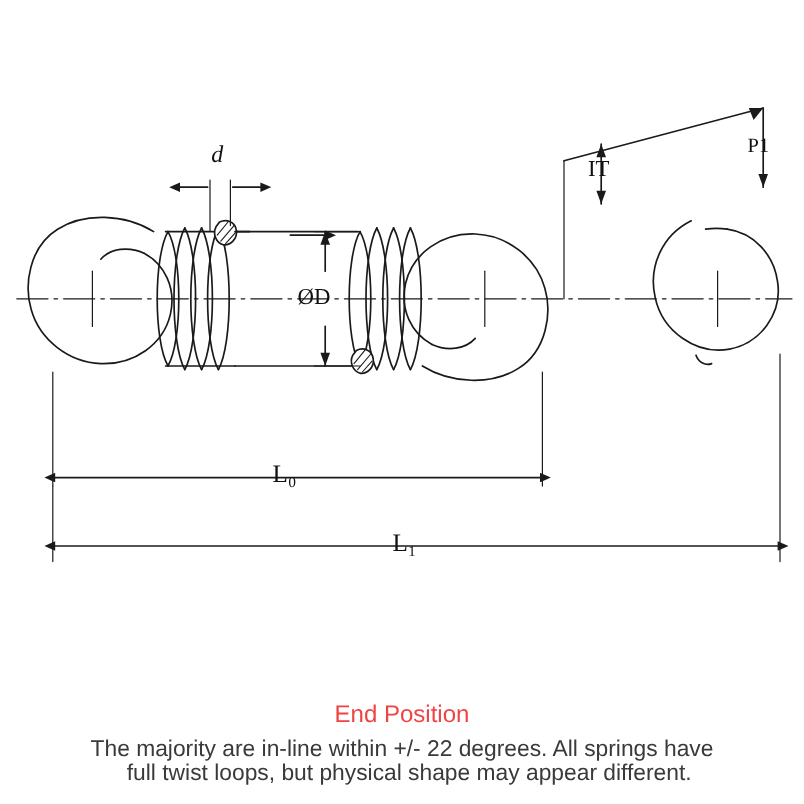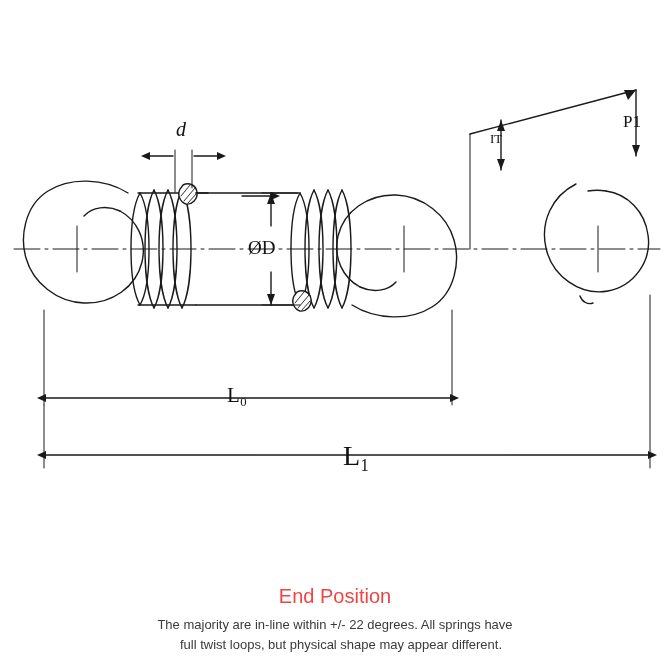--- a/index.html
+++ b/index.html
@@ -16,38 +16,38 @@
 
   .lbl{
     position:absolute;
     font-family:"Liberation Serif", serif;
     color:#111;
     white-space:nowrap;
   }
   .lbl-d{font-size:20px;font-style:italic;}
   .lbl-od{font-size:19px;}
   .lbl-l0{font-size:21px;}
-  .lbl-l1{font-size:28px;margin-left:16px;}
-  .lbl-it{font-size:13px;}
+  .lbl-l1{font-size:21px;}
+  .lbl-it{font-size:19px;}
   .lbl-p1{font-size:17px;}
 
   .caption-title{
     position:absolute;
     left:0;right:0;
     text-align:center;
     font-family:Liberation Sans, sans-serif;
     font-size:20px;
     color:#ef4444;
   }
   .caption-body{
     position:absolute;
     left:0;right:0;
     text-align:center;
     font-family:"Liberation Sans", sans-serif;
-    font-size:13px;
+    font-size:19px;
     line-height:20px;
     color:#3a3a3a;
   }
 </style>
 </head>
 <body>
 
 <div id="stage">
 
   <svg id="drawing" viewBox="0 0 670 670">

